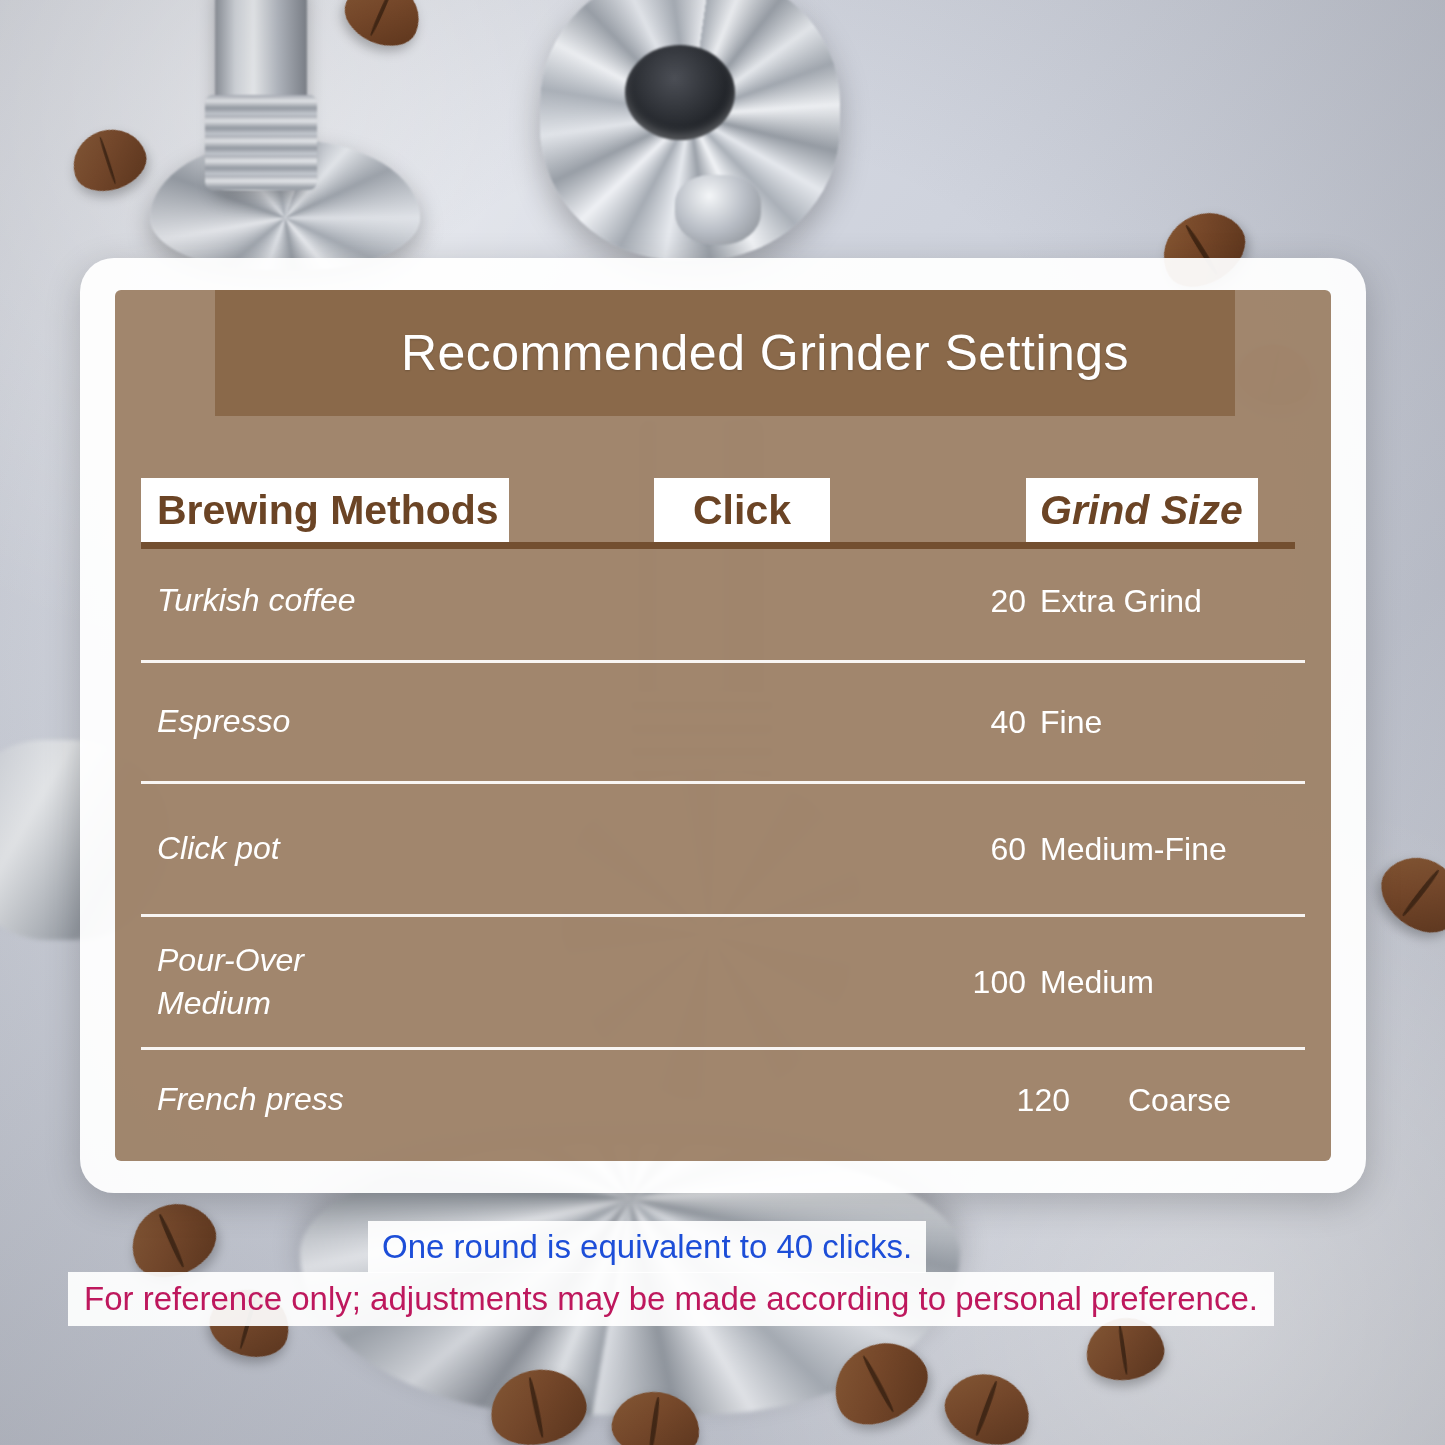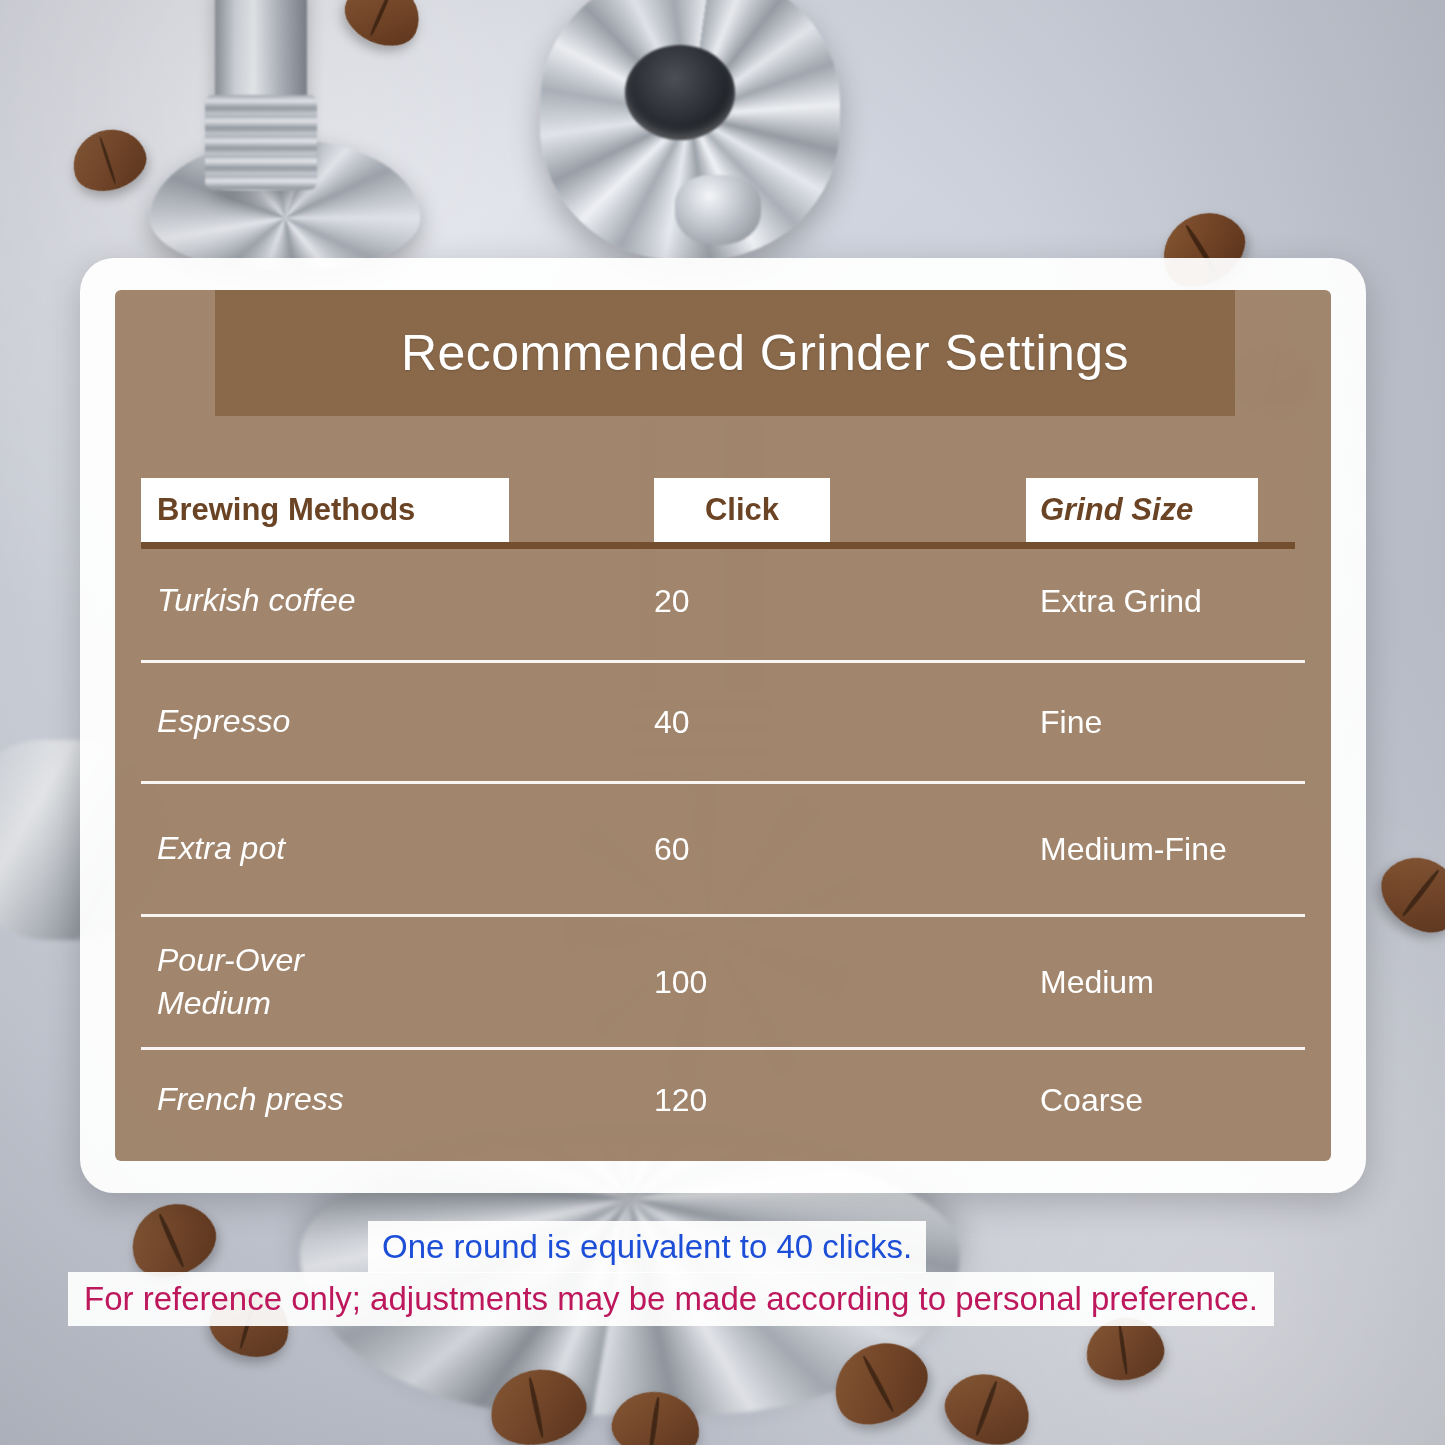--- a/index.html
+++ b/index.html
@@ -220,21 +220,21 @@
   }
   .head-row {
     position: relative;
     height: 64px;
   }
   .head-cell {
     position: absolute;
     background: #ffffff;
     color: #6b4425;
     font-weight: bold;
-    font-size: 31px;
+    font-size: 41px;
     display: flex;
     align-items: center;
     height: 64px;
     box-sizing: border-box;
   }
   .head-methods {
     left: 0px;
     width: 368px;
     padding-left: 16px;
     justify-content: flex-start;
@@ -274,32 +274,32 @@
   }
   .row .c-method {
     width: 513px;
     padding-left: 16px;
     box-sizing: border-box;
     line-height: 1.35;
     font-style: italic;
   }
   .row .c-click {
     width: 372px;
-    text-align: left;
+    text-align: right;
   }
   .row .c-grind {
     flex: 1;
     padding-left: 14px;
     box-sizing: border-box;
   }
   .row.h1 { height: 118px; }
   .row.h2 { height: 118px; }
   .row.h3 { height: 130px; }
   .row.h4 { height: 130px; }
-  .row.h5 { height: 100px; }
+  .row.h5 { height: 100px; gap: 44px; }
 
   .method-line2 { display: block; }
 
   
   .note1 {
     position: absolute;
     left: 368px;
     top: 1221px;
     background: rgba(255,255,255,0.92);
     color: #1d4ed8;
@@ -373,21 +373,21 @@
         </div>
 
         <div class="row h2">
           <div class="c-method">Espresso</div>
           <div class="c-click">40</div>
           <div class="c-grind">Fine</div>
         </div>
 
         <div class="row h3">
           <div class="c-method">
-            <span>Extra pot</span>
+            <span>Click pot</span>
           </div>
           <div class="c-click">60</div>
           <div class="c-grind">Medium-Fine</div>
         </div>
 
         <div class="row h4">
           <div class="c-method">
             <span>Pour-Over</span>
             <span class="method-line2">Medium</span>
           </div>

